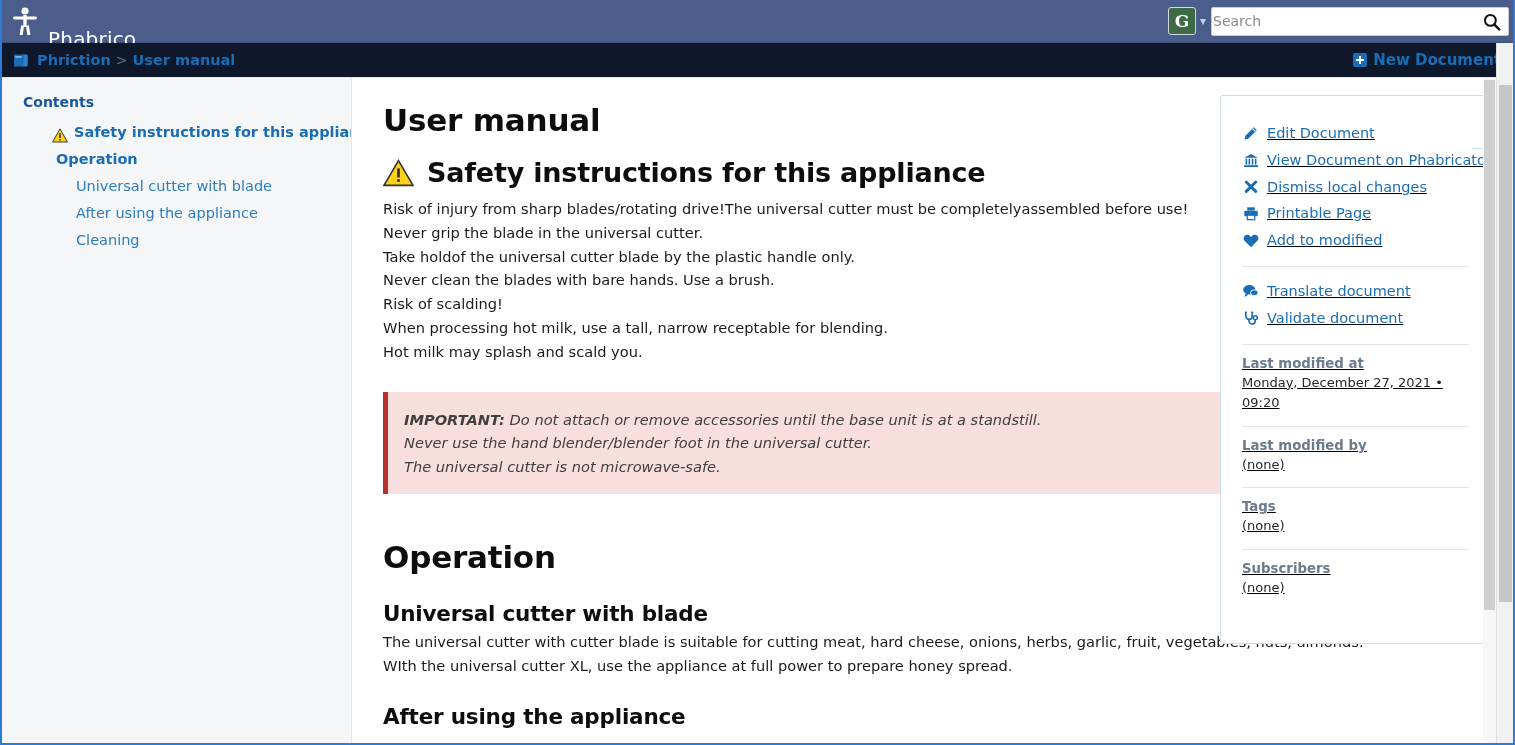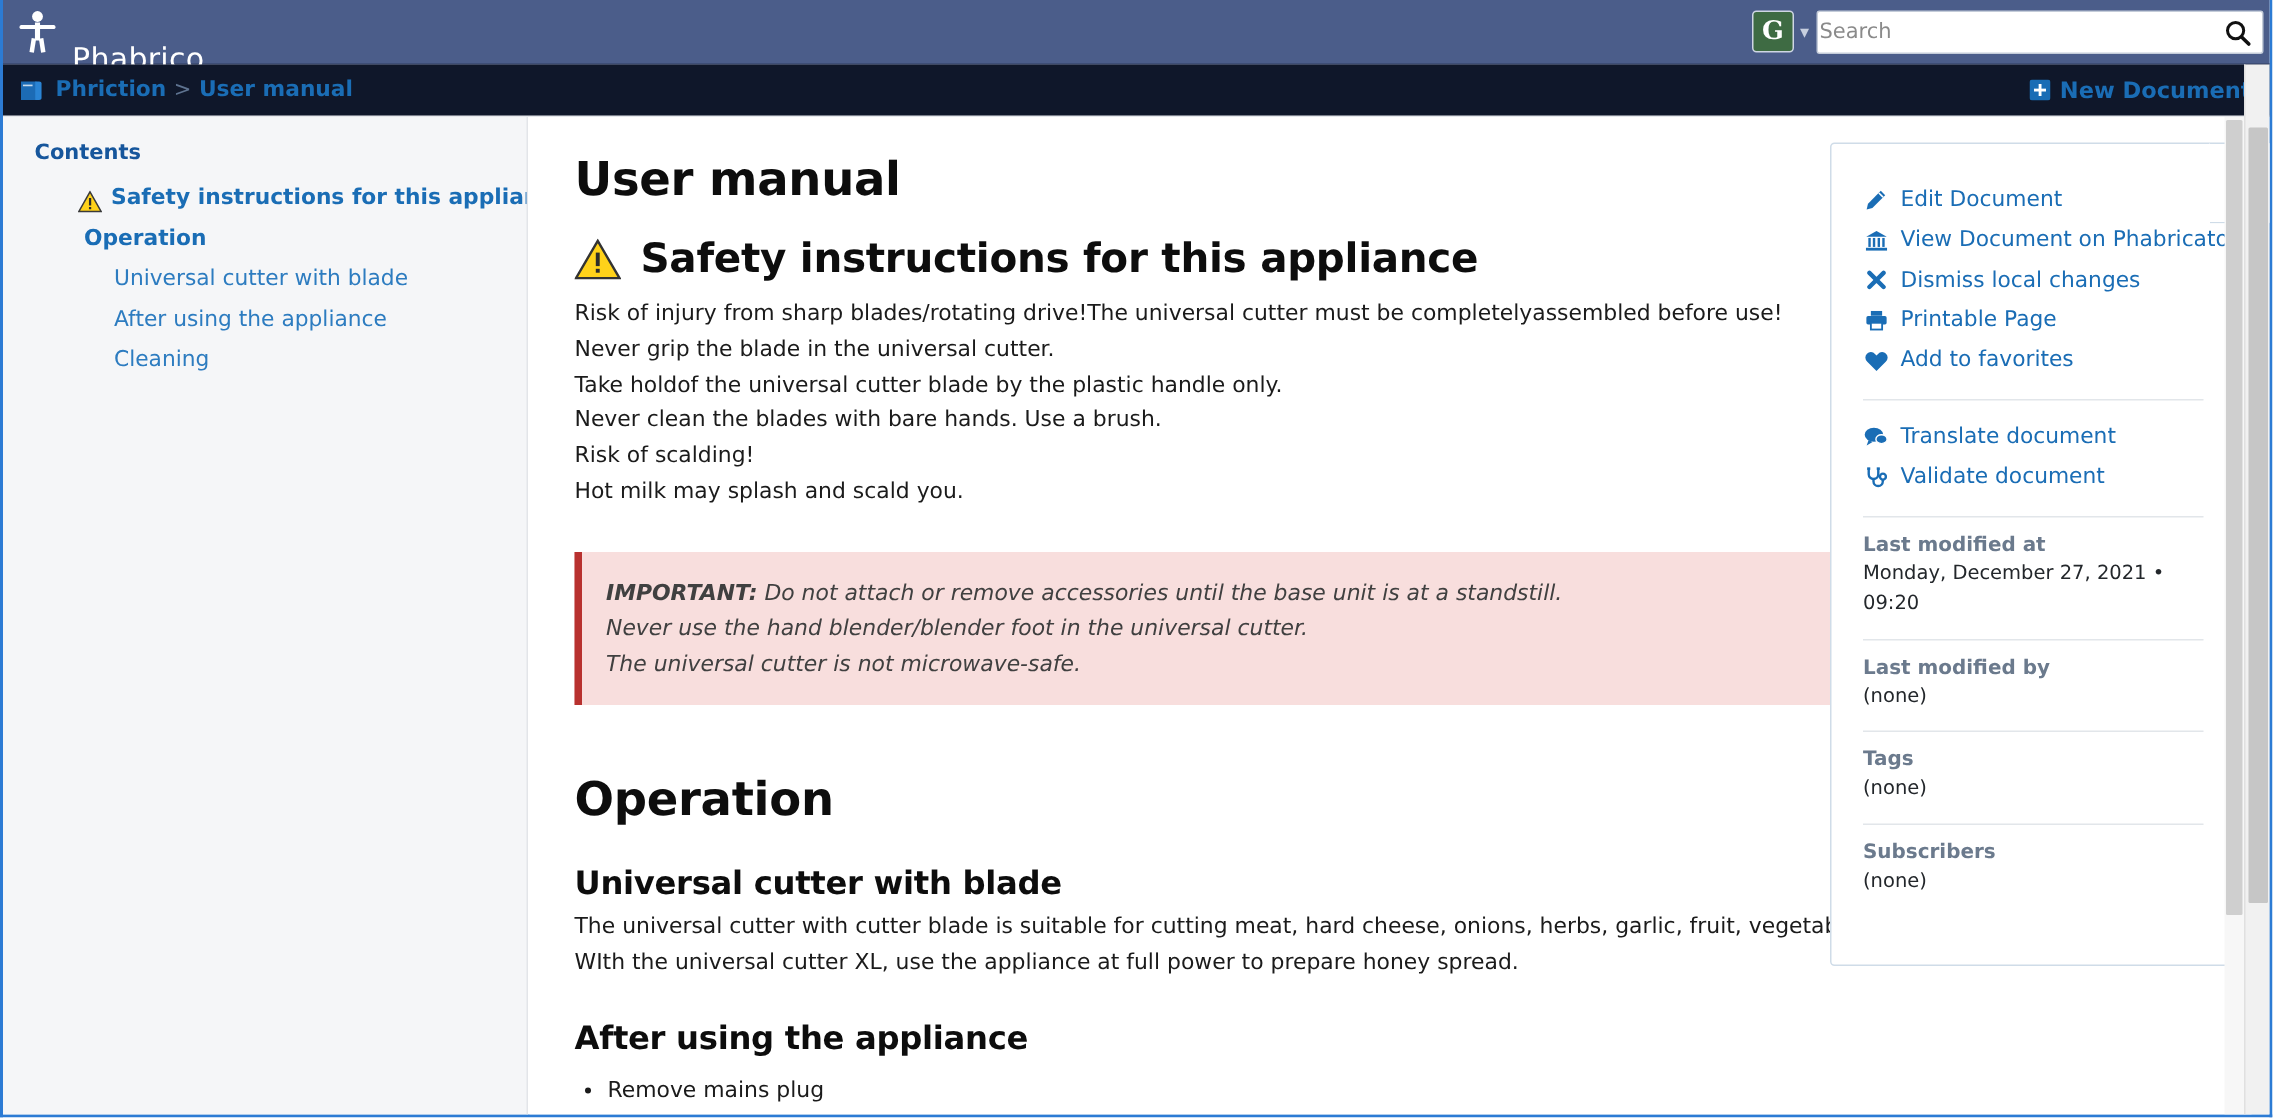--- a/index.html
+++ b/index.html
@@ -163,21 +163,21 @@
   .panel-tab {
     position: absolute; top: -1px; left: 252px;
     width: 53px; height: 54px;
     background: #ffffff;
     border: 1px solid #cfdce8; border-left: none;
     border-radius: 0 3px 3px 0;
     display: flex; align-items: center; justify-content: center;
     cursor: pointer;
   }
   .panel-tab svg { width: 14px; height: 16px; }
-  .panel-inner { padding: 24px 20px 0 21px; }
+  .panel-inner { padding: 24px 20px 0 21px; text-decoration: underline; }
   .act {
     display: flex; align-items: center;
     color: #1a6db5; font-size: 14.5px;
     line-height: 26.8px; cursor: pointer; white-space: nowrap;
   }
   .act-icon {
     width: 17px; height: 16px; margin-right: 8px;
     display: flex; align-items: center; justify-content: center; flex: none;
   }
   .act-icon svg { display:block; }
@@ -312,20 +312,21 @@
       </span>
       <span>Safety instructions for this appliance</span>
     </h2>
 
     <div class="para-block">
       <p>Risk of injury from sharp blades/rotating drive!The universal cutter must be completelyassembled before use!</p>
       <p>Never grip the blade in the universal cutter.</p>
       <p>Take holdof the universal cutter blade by the plastic handle only.</p>
       <p>Never clean the blades with bare hands. Use a brush.</p>
       <p>Risk of scalding!</p>
+      <p>When processing hot milk, use a tall, narrow receptable for blending.</p>
       <p>Hot milk may splash and scald you.</p>
     </div>
 
     <div class="important">
       <p>
         <b>IMPORTANT:</b>
         <span>Do not attach or remove accessories until the base unit is at a standstill.</span>
       </p>
       <p>Never use the hand blender/blender foot in the universal cutter.</p>
       <p>The universal cutter is not microwave-safe.</p>
@@ -402,21 +403,21 @@
         </span>
         <span>Printable Page</span>
       </div>
 
       <div class="act">
         <span class="act-icon">
           <svg viewBox="0 0 16 15" width="16" height="14">
             <path d="M8 14.2 1.4 7.6a3.9 3.9 0 1 1 5.5-5.5L8 3.2l1.1-1.1a3.9 3.9 0 1 1 5.5 5.5z" fill="#1a6db5"></path>
           </svg>
         </span>
-        <span>Add to favorites</span>
+        <span>Add to modified</span>
       </div>
 
       <div class="panel-rule"></div>
 
       <div class="act">
         <span class="act-icon">
           <svg viewBox="0 0 17 15" width="17" height="14">
             <ellipse cx="7.2" cy="6.2" rx="6.6" ry="5" fill="#1a6db5"></ellipse>
             <path d="M3.4 10 2 14l4.2-2.6z" fill="#1a6db5"></path>
             <ellipse cx="12.6" cy="9.4" rx="4" ry="3.2" fill="#1a6db5" stroke="#ffffff" stroke-width="1"></ellipse>

